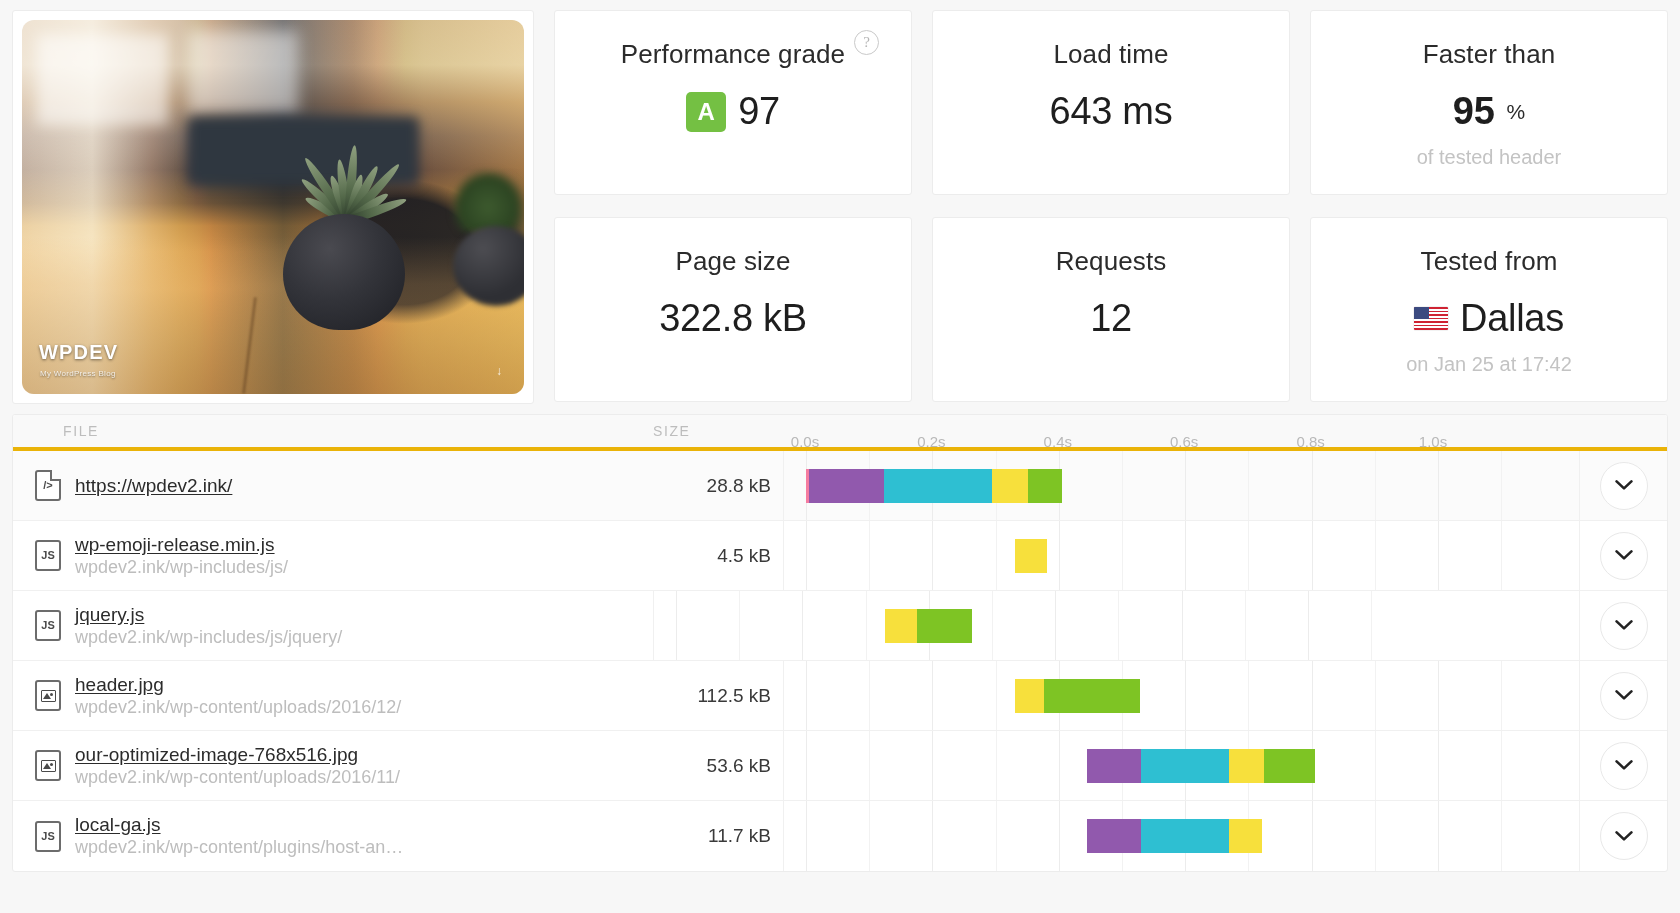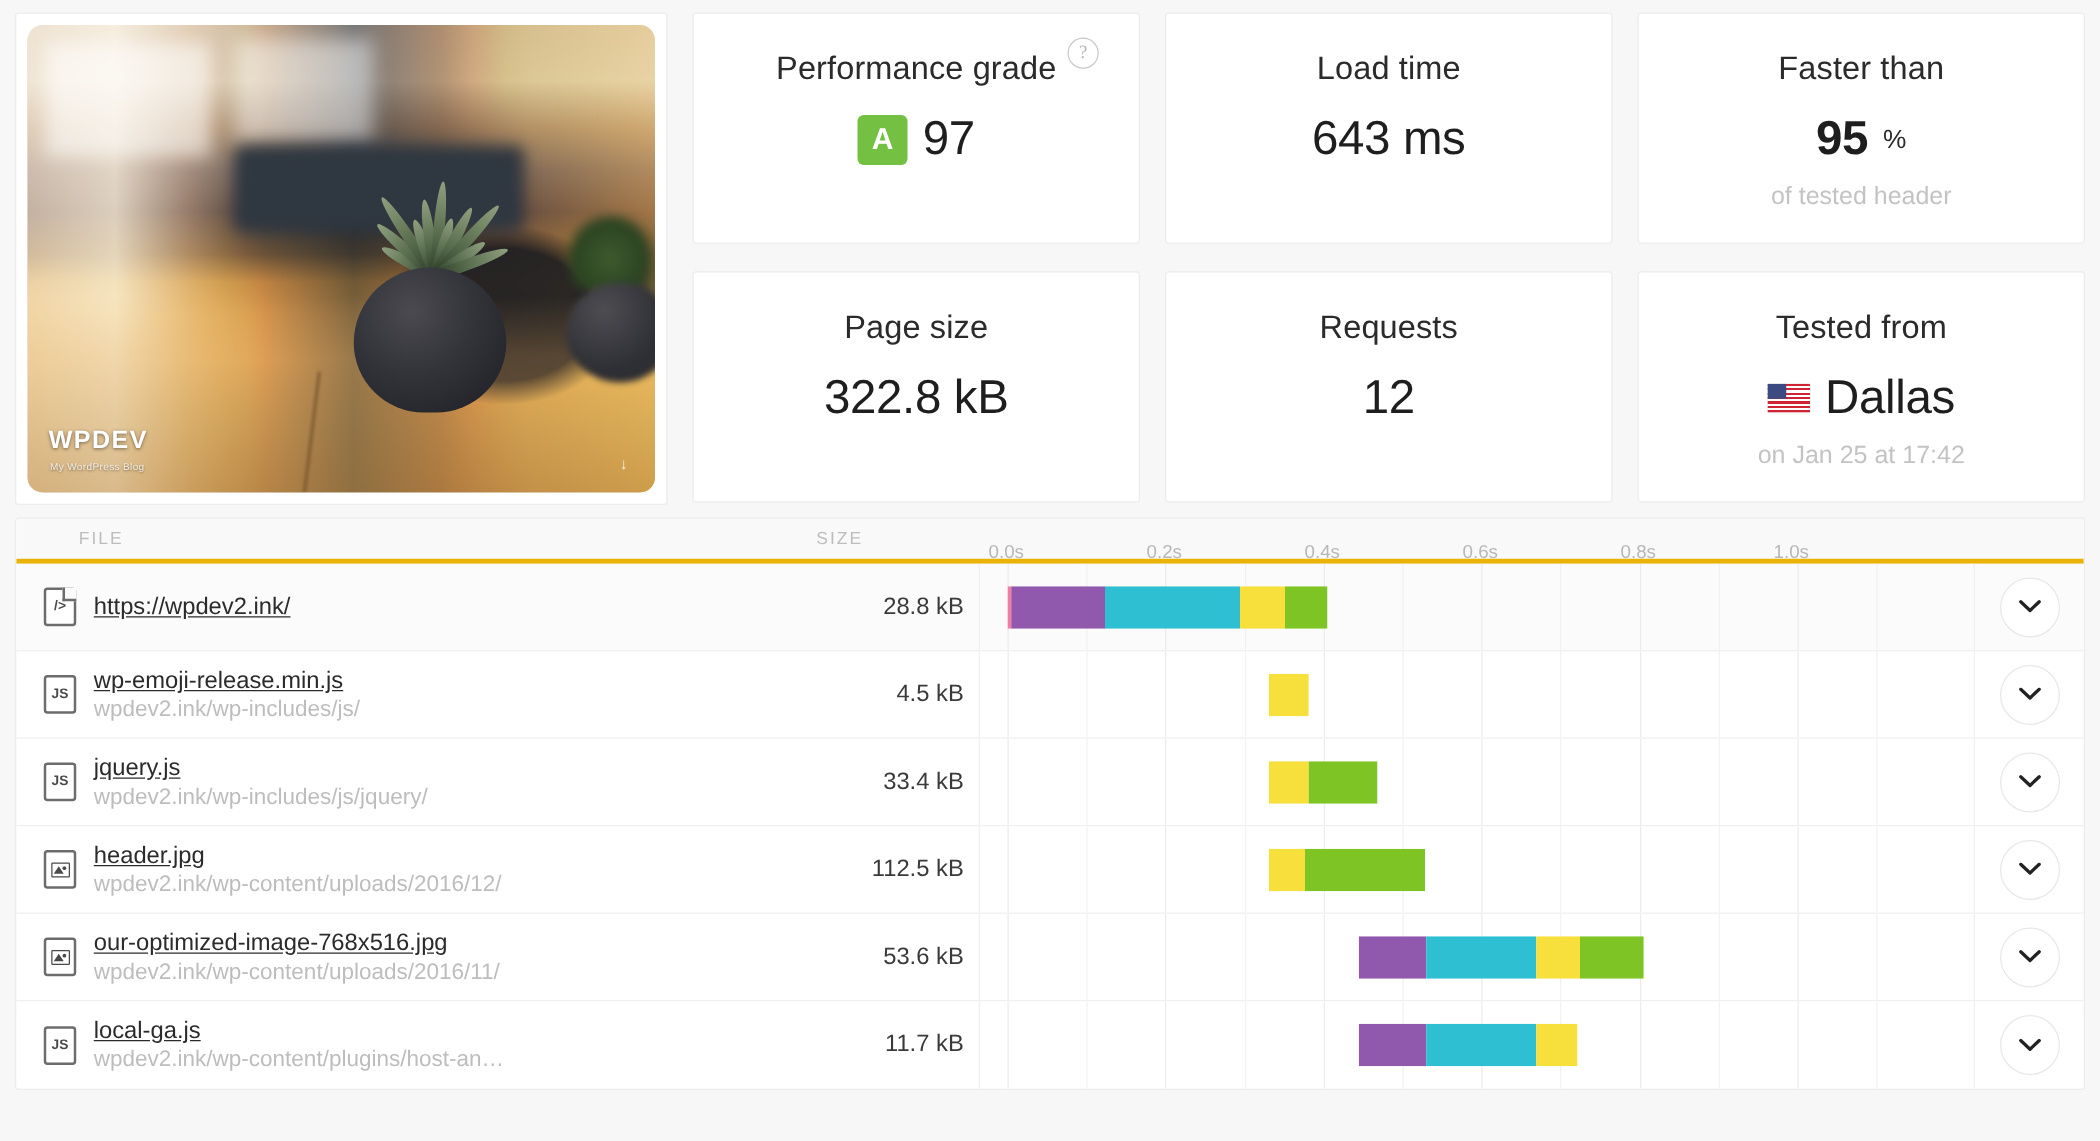--- a/index.html
+++ b/index.html
@@ -586,21 +586,20 @@
       <div class="row">
         <div class="c-file">
           <div class="fileicon">
             <span class="glyph">JS</span>
           </div>
           <div class="ftext">
             <a class="flink">jquery.js</a>
             <div class="fpath">wpdev2.ink/wp-includes/js/jquery/</div>
           </div>
         </div>
-        <div class="c-size">33.4 kB</div>
         <div class="c-chart">
           <div class="gridlines">
             <i class="major" style="left: 22px;"></i>
             <i style="left: 85.2px;"></i>
             <i class="major" style="left: 148.4px;"></i>
             <i style="left: 211.6px;"></i>
             <i class="major" style="left: 274.8px;"></i>
             <i style="left: 338px;"></i>
             <i class="major" style="left: 401.2px;"></i>
             <i style="left: 464.4px;"></i>

